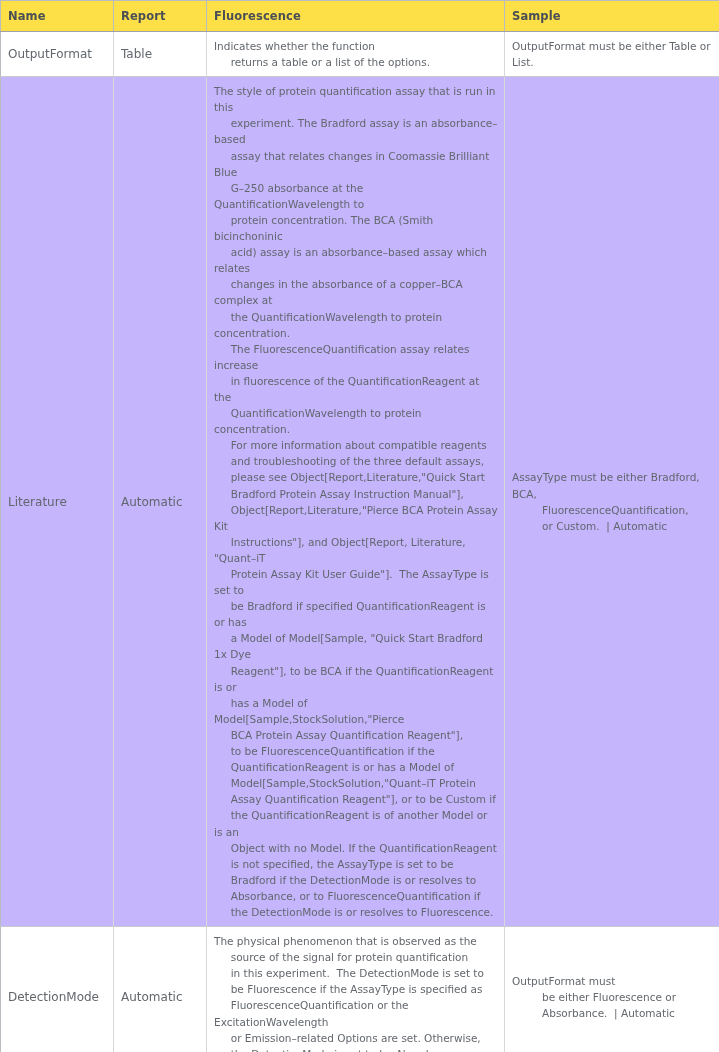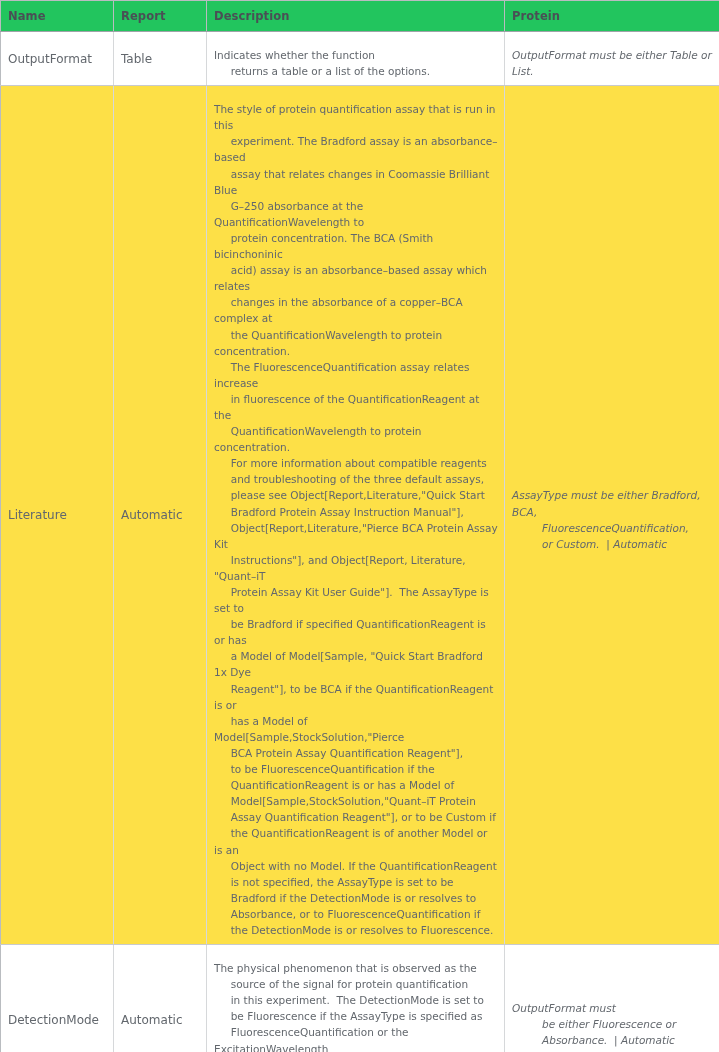--- a/index.html
+++ b/index.html
@@ -28,21 +28,21 @@
     border: 1px solid #b9bcc0;
     background: #ffffff;
   }
 
   table.options-table col.c-name    { width: 113px; }
   table.options-table col.c-default { width: 93px; }
   table.options-table col.c-desc    { width: 298px; }
   table.options-table col.c-pattern { width: 215px; }
 
   thead th {
-    background: #22c55e;
+    background: #fde047;
     border-right: 1px solid #b9bcc0;
     border-bottom: 1px solid #9fa3a8;
     text-align: left;
     vertical-align: middle;
     font-size: 11.5px;
     font-weight: bold;
     color: #4a4f55;
     padding: 7px 0 7px 7px;
     height: 16px;
     letter-spacing: 0.1px;
@@ -51,36 +51,36 @@
 
   tbody td {
     border-right: 1px solid #d6d8da;
     border-bottom: 1px solid #c8cacd;
     vertical-align: middle;
     font-size: 10.5px;
     line-height: 16px;
     color: #62676d;
     padding: 4px 6px 4px 7px;
   }
-  tbody td:last-child { border-right: none; font-style: italic; }
+  tbody td:last-child { border-right: none; }
   tbody tr:last-child td { border-bottom: none; }
 
   tbody tr.row-odd  td { background: #ffffff; }
-  tbody tr.row-even td { background: #fde047; }
+  tbody tr.row-even td { background: #c4b5fd; }
 
   td.cell-name,
   td.cell-default {
     white-space: nowrap;
     overflow: hidden;
     font-size: 12px;
   }
 
   td.cell-desc,
   td.cell-pattern {
-    padding-top: 15px;
+    padding-top: 6px;
     padding-bottom: 6px;
   }
 
   .para {
     margin: 0;
     white-space: pre-wrap;
     word-wrap: break-word;
     font-size: 10.5px;
     line-height: 16.1px;
     color: #62676d;
@@ -95,22 +95,22 @@
     <colgroup>
       <col class="c-name">
       <col class="c-default">
       <col class="c-desc">
       <col class="c-pattern">
     </colgroup>
     <thead>
       <tr>
         <th>Name</th>
         <th>Report</th>
-        <th>Description</th>
-        <th>Protein</th>
+        <th>Fluorescence</th>
+        <th>Sample</th>
       </tr>
     </thead>
     <tbody>
 
       <tr class="row-odd">
         <td class="cell-name">OutputFormat</td>
         <td class="cell-default">Table</td>
         <td class="cell-desc">
           <p class="para">Indicates whether the function
      returns a table or a list of the options.</p>

